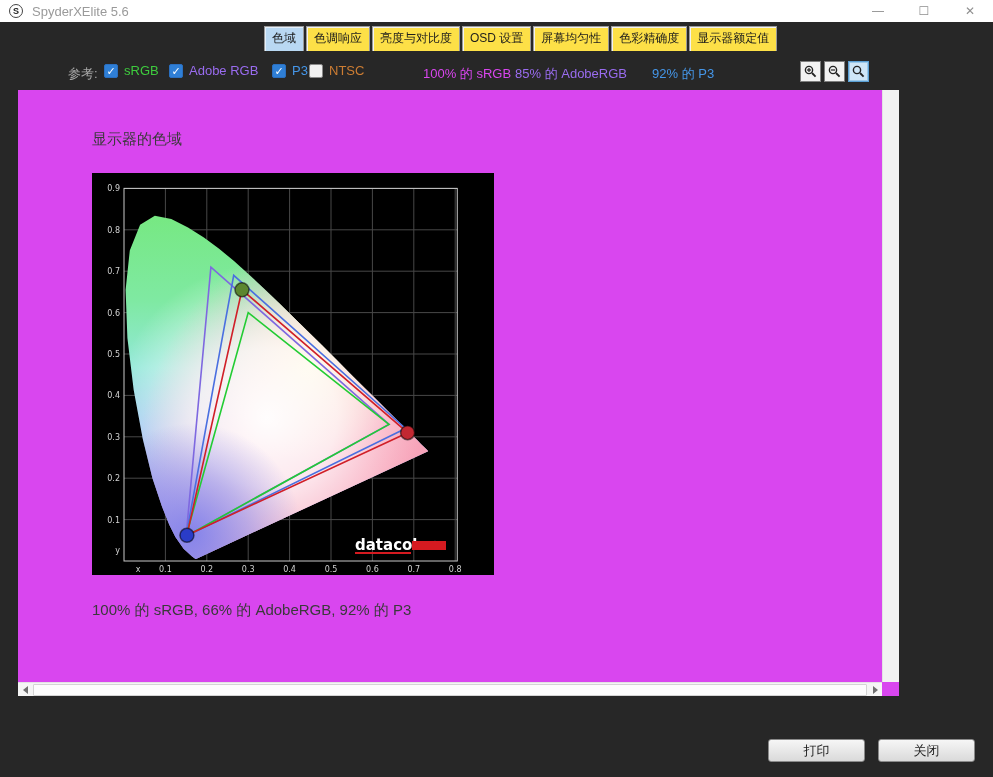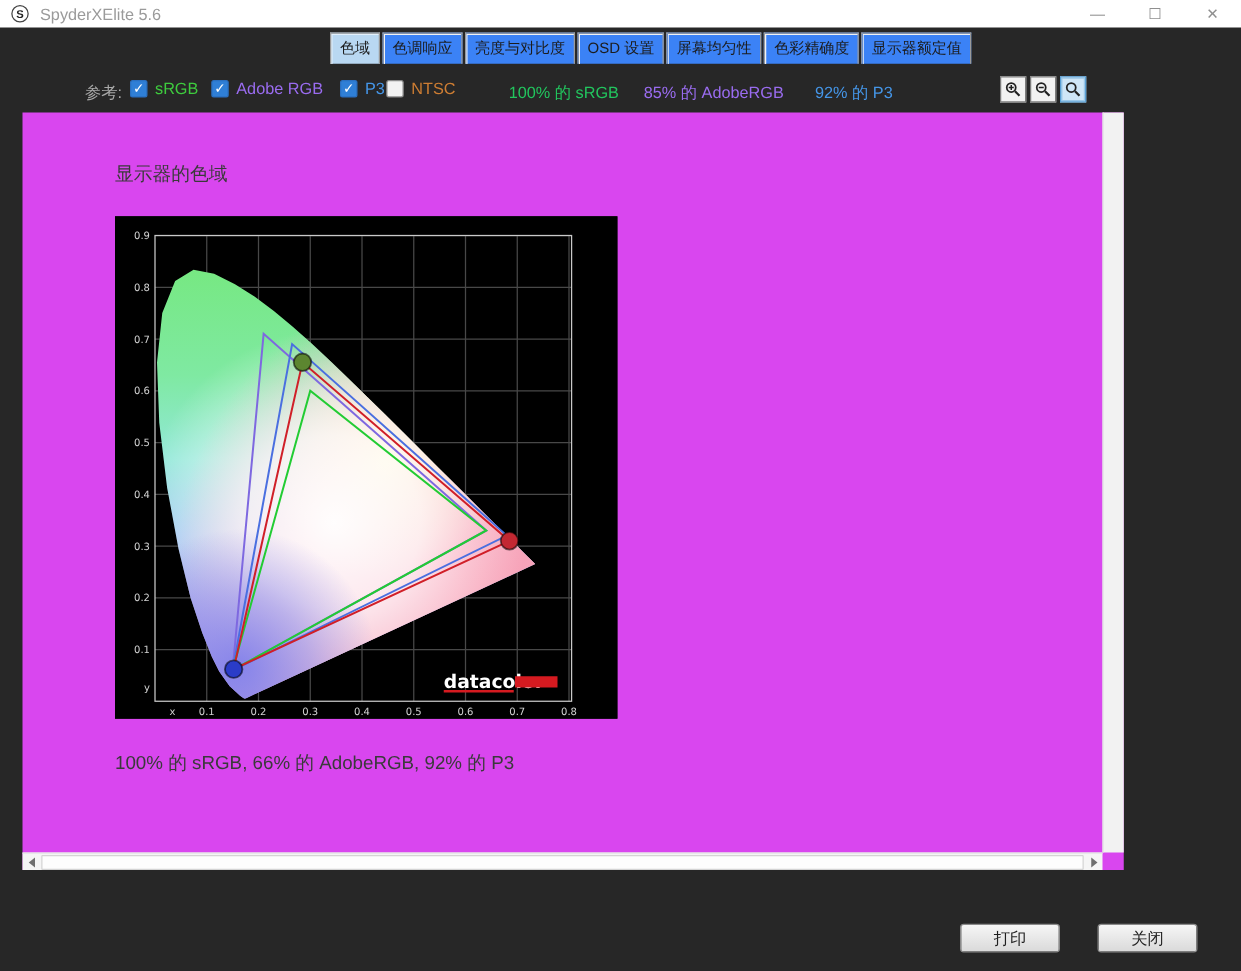--- a/index.html
+++ b/index.html
@@ -13,21 +13,21 @@
   .app-icon { width:14px; height:14px; border:1.5px solid #444; border-radius:50%;
     margin-left:9px; font-size:9px; font-weight:bold; color:#222; line-height:12px;
     text-align:center; }
   .app-title { margin-left:9px; font-size:13px; color:#9a9a9a; }
   .win-controls { margin-left:auto; display:flex; height:100%; }
   .win-btn { width:46px; height:100%; display:flex; align-items:center; justify-content:center;
     color:#8f8f8f; font-size:12px; cursor:default; }
 
   
   .tab-bar { position:absolute; left:264px; top:26px; display:flex; }
-  .tab { background:#3b82f6; border:1px solid #9a9a9a; border-bottom:none;
+  .tab { background:#fde047; border:1px solid #9a9a9a; border-bottom:none;
     box-shadow:inset 1px 1px 0 #f2f2f2; padding:3px 7px 4px 7px; margin-right:2px;
     font-size:12px; color:#1c1c1c; white-space:nowrap; cursor:default; }
   .tab.selected { background:#b9d8f2; box-shadow:inset 1px 1px 0 #e4f0fb; }
 
   
   .ref-bar { position:absolute; left:0; top:56px; width:887px; height:34px; }
   .ref-label { position:absolute; left:68px; top:9px; font-size:13px; color:#a8a8a8; }
   .ref-opt { position:absolute; top:7px; display:flex; align-items:center; }
   .cbx { width:14px; height:14px; border-radius:2px; margin-right:6px; font-size:11px;
     line-height:13px; text-align:center; color:#fff; cursor:default; }
@@ -53,21 +53,21 @@
     border-top:1px solid #e3e3e3; display:flex; align-items:center; }
   .hs-arrow { width:14px; height:14px; display:flex; align-items:center; justify-content:center; }
   .tri-left { width:0; height:0; border-top:4px solid transparent; border-bottom:4px solid transparent;
     border-right:5px solid #6f6f6f; }
   .tri-right { width:0; height:0; border-top:4px solid transparent; border-bottom:4px solid transparent;
     border-left:5px solid #6f6f6f; }
   .hs-thumb { flex:1; height:12px; margin:0 1px; background:#fdfdfd; border:1px solid #d4d4d4;
     border-radius:1px; }
 
   
-  .footer-btn { position:absolute; top:739px; width:80px; height:23px;
+  .footer-btn { position:absolute; top:739px; width:97px; height:23px;
     background:linear-gradient(#f6f6f6,#dadada); border:1px solid #8a8a8a; border-radius:3px;
     font-size:13px; color:#1e1e1e; display:flex; align-items:center; justify-content:center;
     cursor:default; }
   #btn-print { left:768px; } #btn-close { left:878px; }
 
   svg text { font-family:"DejaVu Sans", sans-serif; }
 </style>
 </head>
 <body>
 
@@ -107,21 +107,21 @@
         <div class="ref-opt" style="left: 272px;">
           <span class="cbx checked">✓</span>
           <span class="lbl" style="color: rgb(69, 150, 232);">P3</span>
         </div>
         <div class="ref-opt" style="left: 309px;">
           <span class="cbx unchecked"></span>
           <span class="lbl" style="color: rgb(205, 125, 51);">NTSC</span>
         </div>
       </div>
     <div id="ref-results">
-        <span class="ref-result" style="left: 407px; color: #22c55e;">100% 的 sRGB</span>
+        <span class="ref-result" style="left: 423px; color: #d946ef;">100% 的 sRGB</span>
         <span class="ref-result" style="left: 515px; color: rgb(154, 108, 240);">85% 的 AdobeRGB</span>
         <span class="ref-result" style="left: 652px; color: rgb(69, 150, 232);">92% 的 P3</span>
       </div>
     <div class="zoom-tools">
       <div class="zoom-btn">
         <svg width="13" height="13" viewBox="0 0 13 13">
           <circle cx="5" cy="5" r="3.6" fill="none" stroke="#222" stroke-width="1.4"></circle>
           <line x1="8" y1="8" x2="11.6" y2="11.6" stroke="#222" stroke-width="1.8"></line>
           <line x1="3" y1="5" x2="7" y2="5" stroke="#222" stroke-width="1.2"></line>
           <line x1="5" y1="3" x2="5" y2="7" stroke="#222" stroke-width="1.2"></line>

